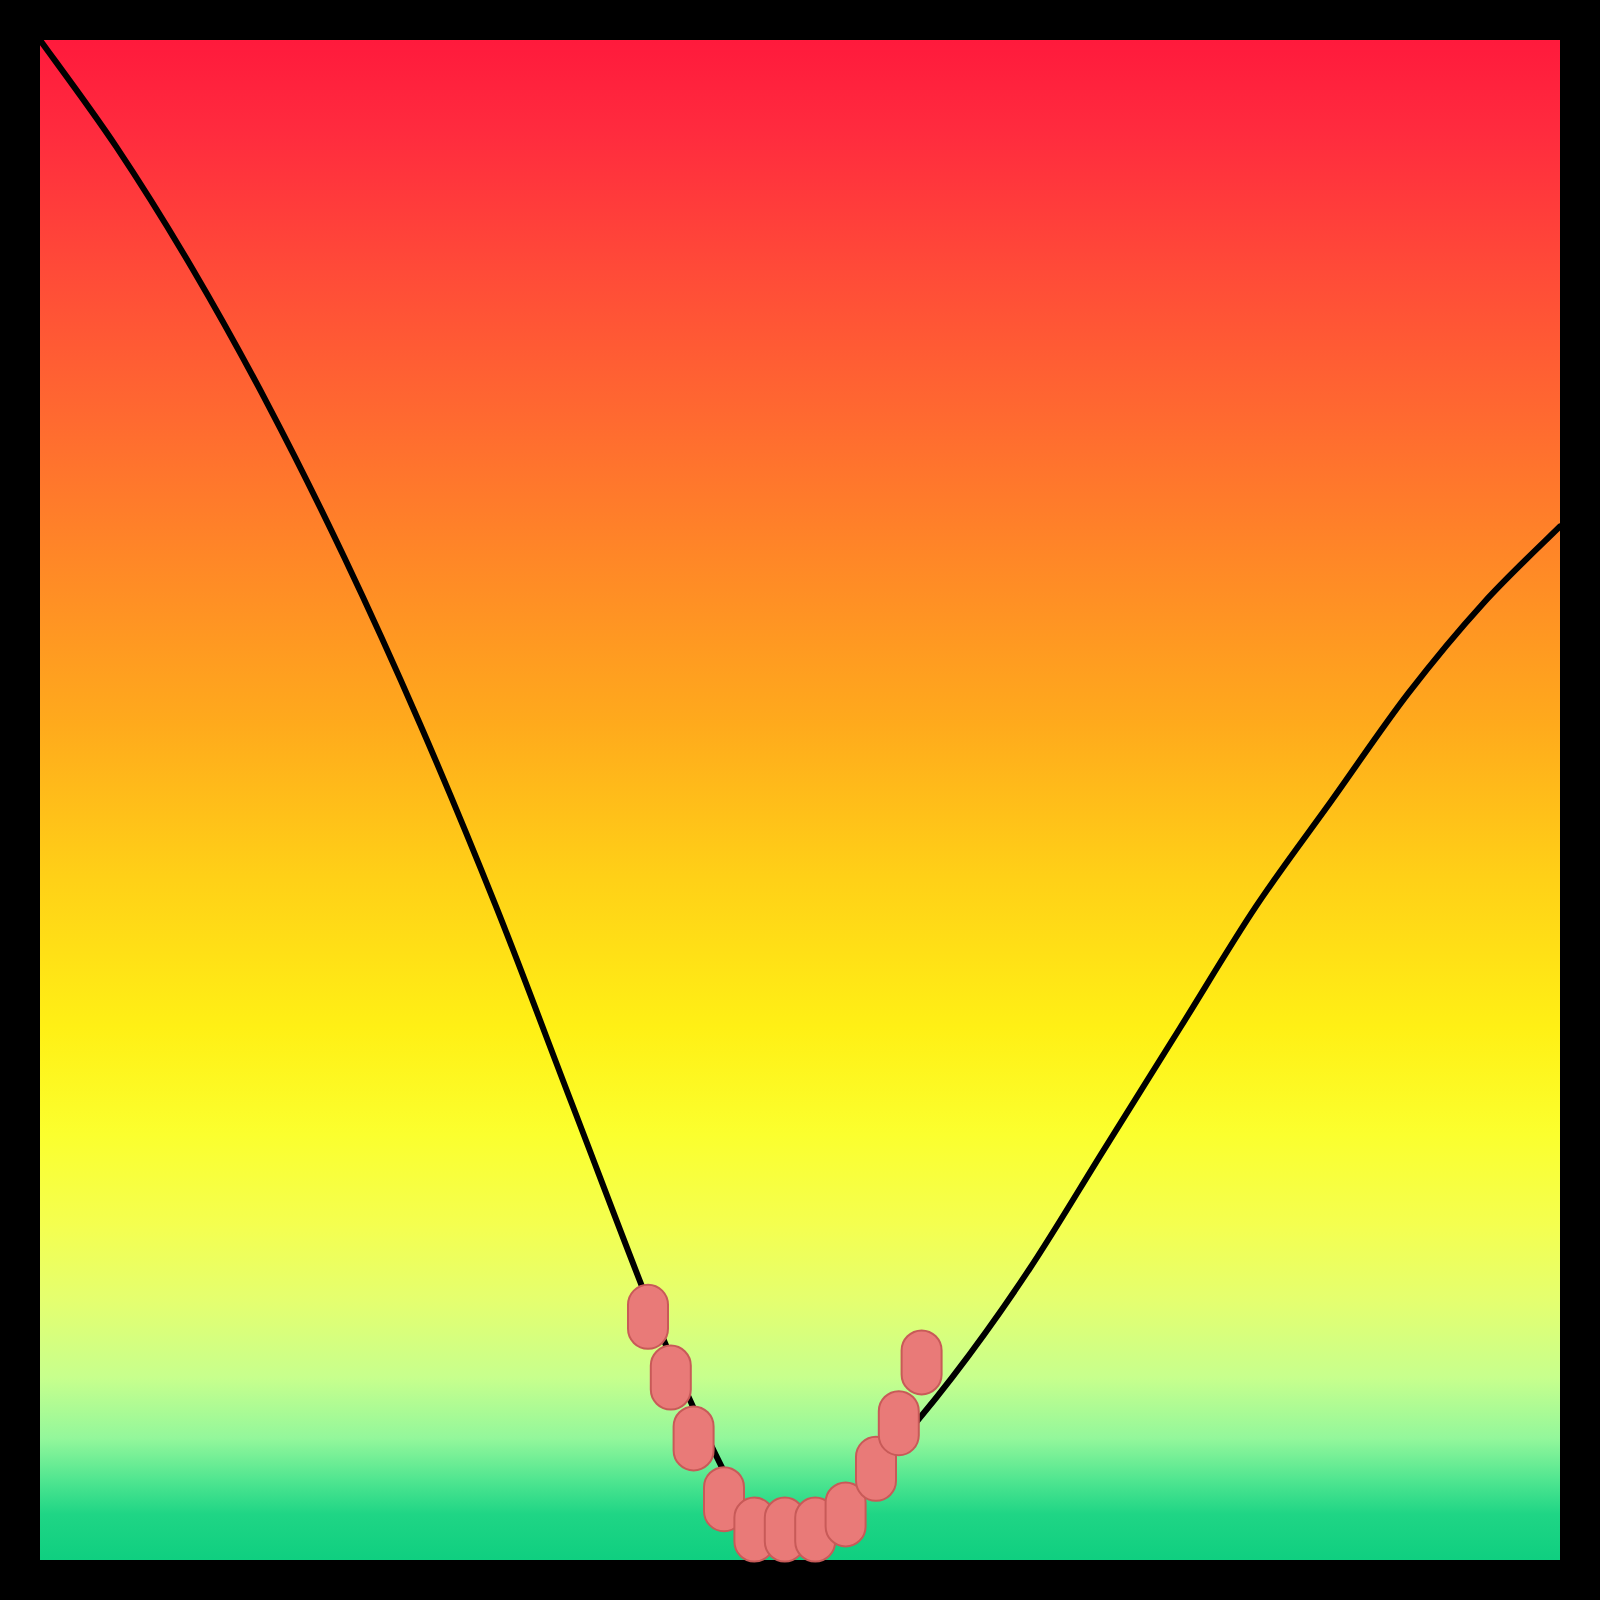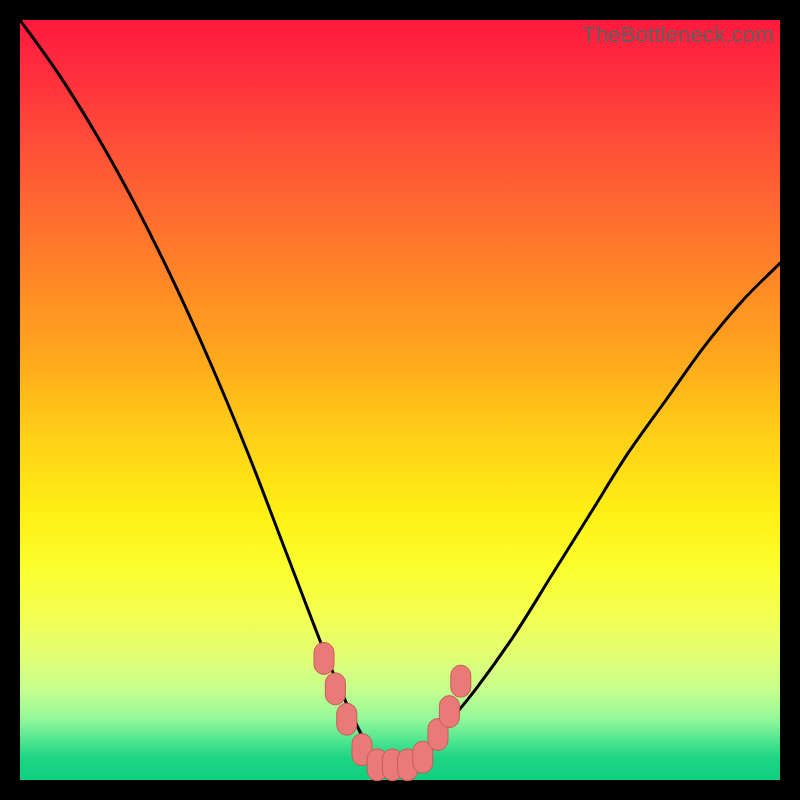--- a/index.html
+++ b/index.html
@@ -62,21 +62,20 @@
     letter-spacing: 0.2px;
     user-select: none;
   }
 </style>
 </head>
 <body>
 
 <div class="stage">
   <div class="plot">
 
-    <div class="watermark">TheBottleneck.com</div>
 
     <svg class="curve" viewBox="0 0 760 760" preserveAspectRatio="none">
       <path id="curve-path" fill="none" stroke-width="3" stroke-linecap="round" stroke-linejoin="round" d="M 0.00 0.00 C 6.33 8.87, 25.33 34.20, 38.00 53.20 C 50.67 72.20, 63.33 92.47, 76.00 114.00 C 88.67 135.53, 101.33 158.33, 114.00 182.40 C 126.67 206.47, 139.33 231.80, 152.00 258.40 C 164.67 285.00, 177.33 312.87, 190.00 342.00 C 202.67 371.13, 215.33 401.53, 228.00 433.20 C 240.67 464.87, 253.33 499.07, 266.00 532.00 C 278.67 564.93, 293.87 605.47, 304.00 630.80 C 314.13 656.13, 319.20 667.53, 326.80 684.00 C 334.40 700.47, 343.27 719.47, 349.60 729.60 C 355.93 739.73, 359.73 742.27, 364.80 744.80 C 369.87 747.33, 374.93 746.07, 380.00 744.80 C 385.07 743.53, 388.87 742.27, 395.20 737.20 C 401.53 732.13, 407.87 725.80, 418.00 714.40 C 428.13 703.00, 443.33 685.27, 456.00 668.80 C 468.67 652.33, 481.33 634.60, 494.00 615.60 C 506.67 596.60, 519.33 575.07, 532.00 554.80 C 544.67 534.53, 557.33 514.27, 570.00 494.00 C 582.67 473.73, 595.33 452.20, 608.00 433.20 C 620.67 414.20, 633.33 397.73, 646.00 380.00 C 658.67 362.27, 671.33 343.27, 684.00 326.80 C 696.67 310.33, 709.33 295.13, 722.00 281.20 C 734.67 267.27, 753.67 249.53, 760.00 243.20" stroke="#000000"></path>
       <g id="markers-group">
           <rect x="294.00" y="622.40" width="20" height="32" rx="10" ry="10" fill="#e97a78" stroke="#c85a58" stroke-width="1"></rect>
           <rect x="305.40" y="652.80" width="20" height="32" rx="10" ry="10" fill="#e97a78" stroke="#c85a58" stroke-width="1"></rect>
           <rect x="316.80" y="683.20" width="20" height="32" rx="10" ry="10" fill="#e97a78" stroke="#c85a58" stroke-width="1"></rect>
           <rect x="332.00" y="713.60" width="20" height="32" rx="10" ry="10" fill="#e97a78" stroke="#c85a58" stroke-width="1"></rect>
           <rect x="347.20" y="728.80" width="20" height="32" rx="10" ry="10" fill="#e97a78" stroke="#c85a58" stroke-width="1"></rect>
           <rect x="362.40" y="728.80" width="20" height="32" rx="10" ry="10" fill="#e97a78" stroke="#c85a58" stroke-width="1"></rect>

